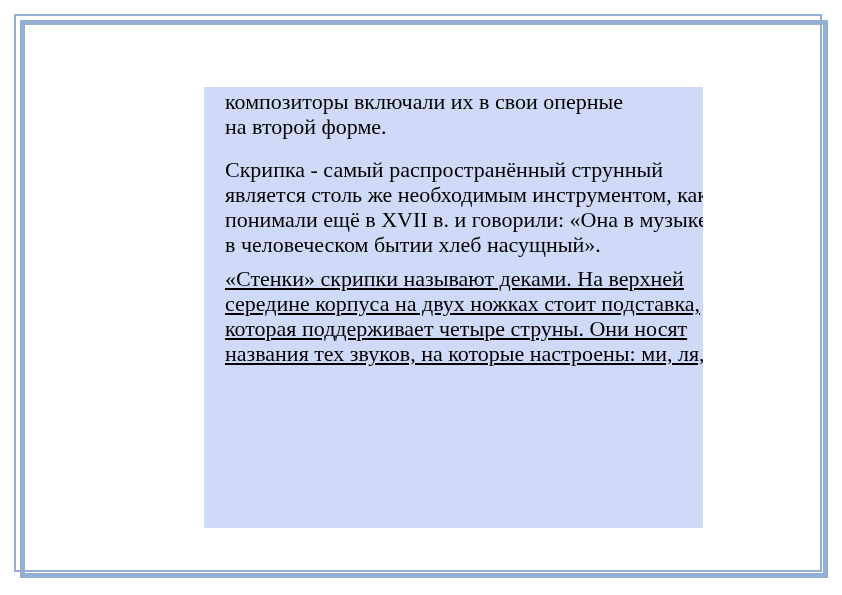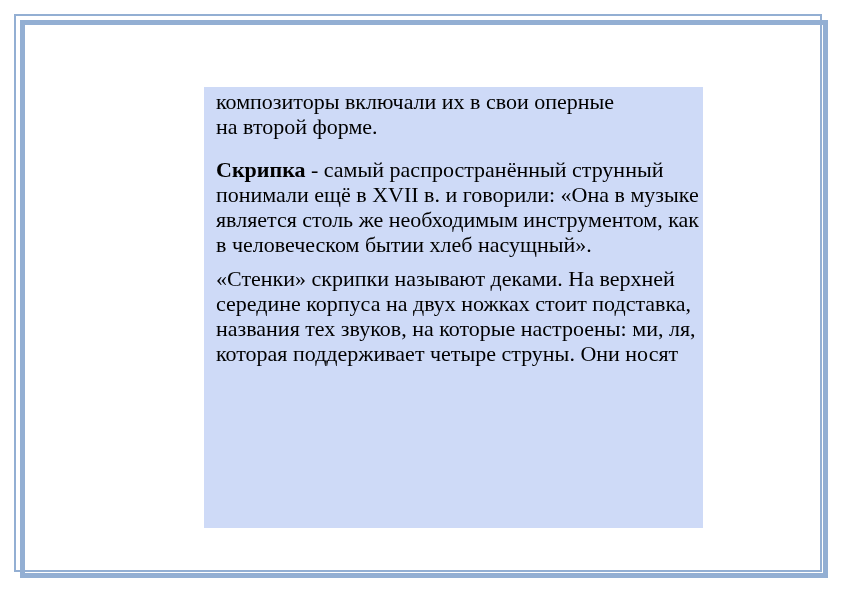--- a/index.html
+++ b/index.html
@@ -42,52 +42,53 @@
     height: 441px;
     box-sizing: border-box;
     padding: 2px 4px 0 4px;
     overflow: hidden;
     background: #cedaf7;
     color: #000000;
     font-size: 22px;
     line-height: 25px;
   }
   .paragraph {
-    margin: 0 0 18px 8px;
+    margin: 0 0 18px 17px;
   }
   .paragraph:nth-child(2) {
     margin-bottom: 9px;
   }
   .paragraph:last-child {
     margin-bottom: 0;
+    text-decoration: underline;
   }
   .text-line {
     white-space: nowrap;
   }
   .text-line b {
-    font-weight: bold;
+    font-weight: normal;
   }
 </style>
 </head>
 <body>
 
 <div class="slide" style="background: rgb(255, 255, 255);">
   <div class="frame-line frame-thin" style="border-color: rgb(147, 175, 211);"></div>
   <div class="frame-line frame-thick" style="border-color: rgb(147, 175, 211);"></div>
   <div class="text-block" style="background: rgb(206, 218, 247); color: rgb(0, 0, 0);">
       <div class="paragraph">
         <div class="text-line">композиторы включали их в свои оперные</div>
         <div class="text-line">на второй форме.</div>
       </div>
       <div class="paragraph">
         <div class="text-line"><b>Скрипка</b> - самый распространённый струнный</div>
+        <div class="text-line">является столь же необходимым инструментом, как</div>
         <div class="text-line">понимали ещё в XVII в. и говорили: «Она в музыке</div>
-        <div class="text-line">является столь же необходимым инструментом, как</div>
         <div class="text-line">в человеческом бытии хлеб насущный».</div>
       </div>
       <div class="paragraph">
         <div class="text-line">«Стенки» скрипки называют деками. На верхней</div>
         <div class="text-line">середине корпуса на двух ножках стоит подставка,</div>
+        <div class="text-line">которая поддерживает четыре струны. Они носят</div>
         <div class="text-line">названия тех звуков, на которые настроены: ми, ля,</div>
-        <div class="text-line">которая поддерживает четыре струны. Они носят</div>
       </div>
     </div>
 </div>
 
 </body></html>

